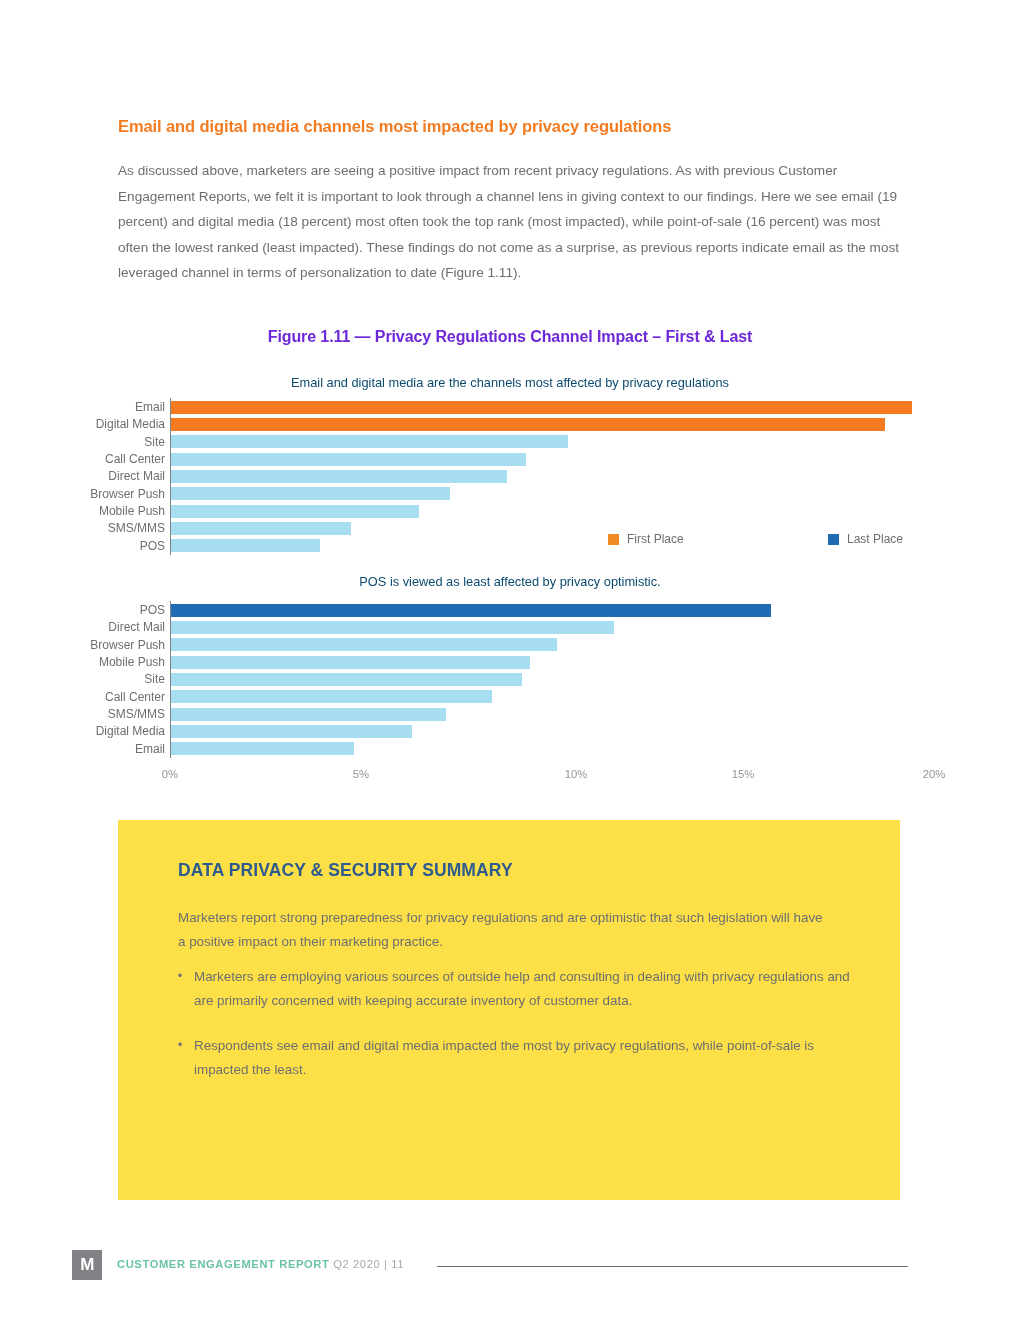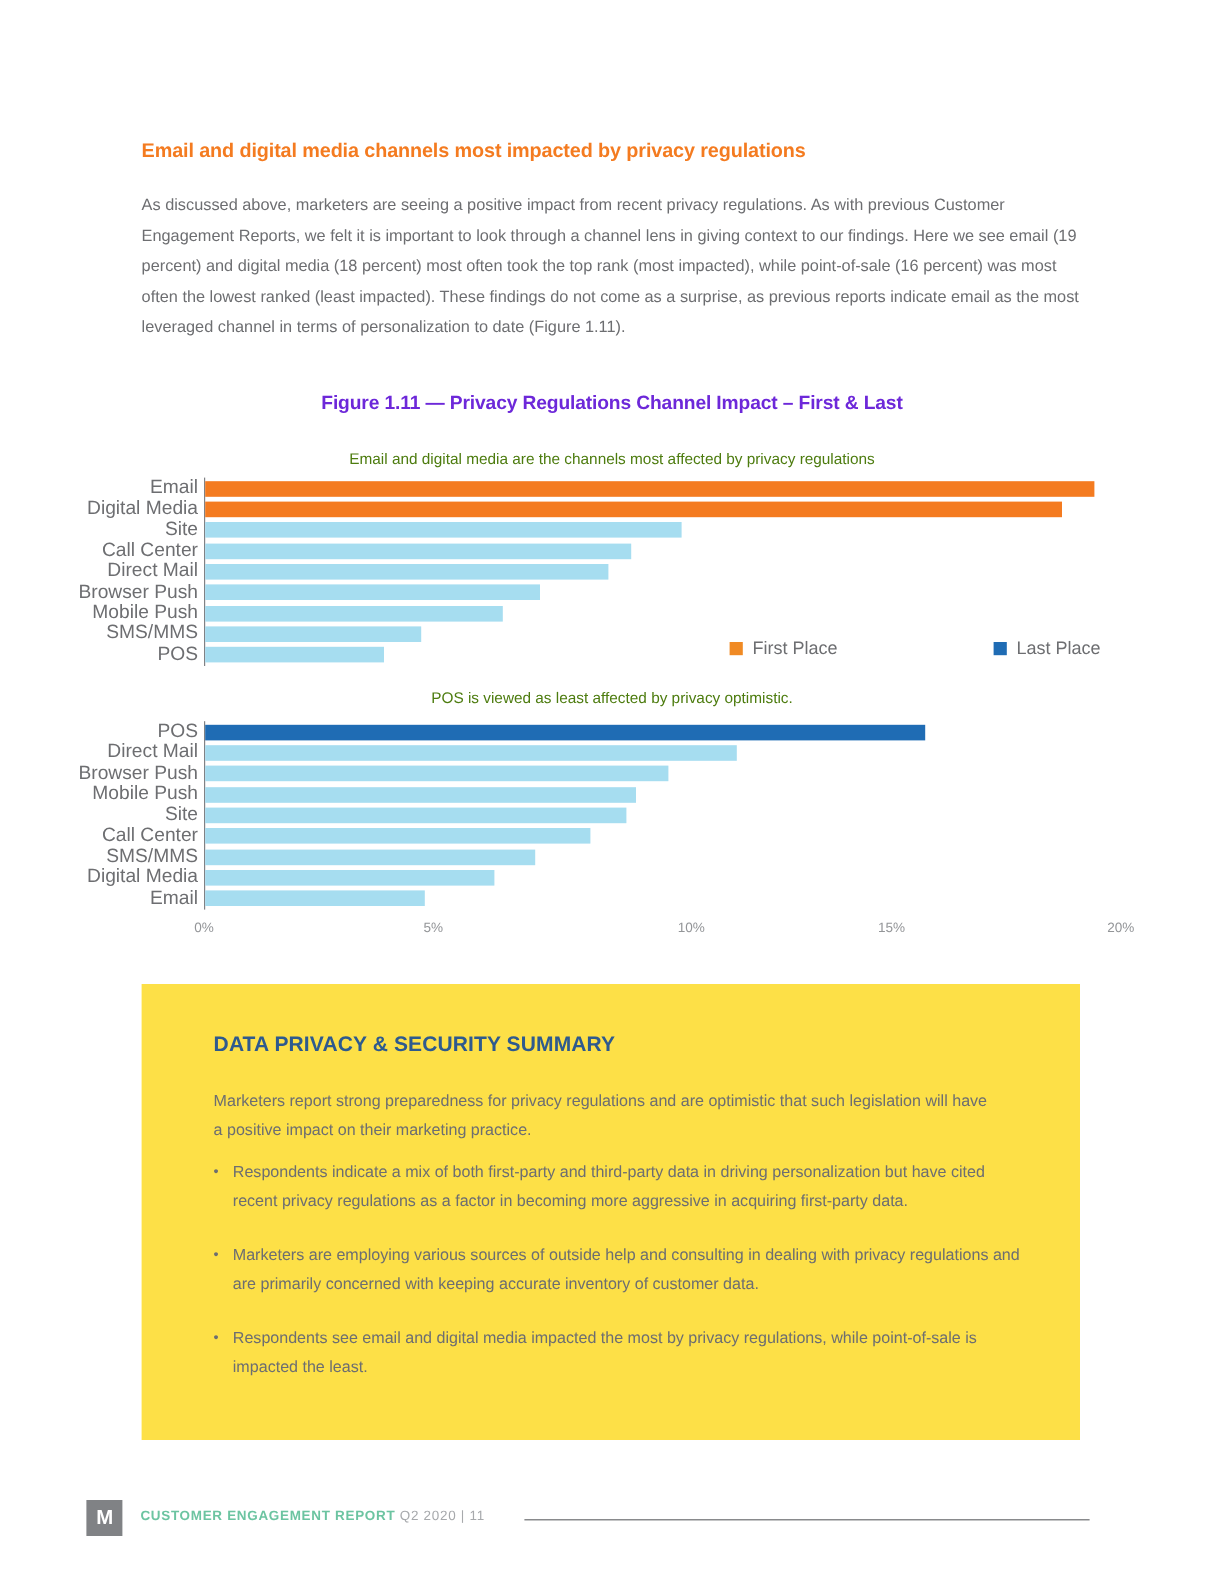--- a/index.html
+++ b/index.html
@@ -49,21 +49,21 @@
     top: 328px;
     text-align: center;
     font-size: 16px;
     font-weight: bold;
     color: #6d28d9;
     letter-spacing: -0.1px;
   }
   .chart-subtitle {
     position: absolute;
     font-size: 12.8px;
-    color: #4d7c0f;
+    color: #0c4a6e;
     text-align: center;
     left: 0;
     right: 0;
   }
   #subtitle-1 { top: 375px; }
   #subtitle-2 { top: 574px; }
 
   
   .chart {
     position: absolute;
@@ -89,21 +89,21 @@
   }
   .row {
     position: relative;
     height: 17.35px;
   }
   .row-label {
     position: absolute;
     right: 855px;          
     top: 0;
     line-height: 14px;
-    font-size: 16px;
+    font-size: 12px;
     color: #6D6E71;
     white-space: nowrap;
     text-align: right;
     margin-left: 30px;
   }
   .bar {
     position: absolute;
     left: 171px;
     top: 0.5px;
     height: 13.2px;
@@ -119,21 +119,21 @@
     left: 608px;
     width: 312px;
     height: 16px;
   }
   .legend-item {
     position: absolute;
     top: 0;
     display: flex;
     align-items: center;
     gap: 8px;
-    font-size: 15px;
+    font-size: 12px;
     color: #6D6E71;
     white-space: nowrap;
   }
   #legend-first { left: 0px; }
   #legend-last  { left: 220px; }
   .swatch {
     width: 11px;
     height: 11px;
     display: inline-block;
   }
@@ -369,21 +369,20 @@
       <span class="xtick" style="left: 361px;">5%</span>
       <span class="xtick" style="left: 576px;">10%</span>
       <span class="xtick" style="left: 743px;">15%</span>
       <span class="xtick" style="left: 934px;">20%</span>
     </div>
 
   <div class="summary-box">
     <div class="summary-title">DATA PRIVACY &amp; SECURITY SUMMARY</div>
     <div class="summary-intro">Marketers report strong preparedness for privacy regulations and are optimistic that such legislation will have a positive impact on their marketing practice.</div>
     <ul class="summary-bullets" id="summary-bullets">
-        <li>Respondents indicate a mix of both first-party and third-party data in driving personalization but have cited recent privacy regulations as a factor in becoming more aggressive in acquiring first-party data.</li>
         <li>Marketers are employing various sources of outside help and consulting in dealing with privacy regulations and are primarily concerned with keeping accurate inventory of customer data.</li>
         <li>Respondents see email and digital media impacted the most by privacy regulations, while point-of-sale is impacted the least.</li>
       </ul>
   </div>
 
   <div class="footer">
     <div class="footer-logo">M</div>
     <div class="footer-text">
       <span class="brand">CUSTOMER ENGAGEMENT REPORT</span>
       <span class="meta">Q2 2020  |  11</span>

